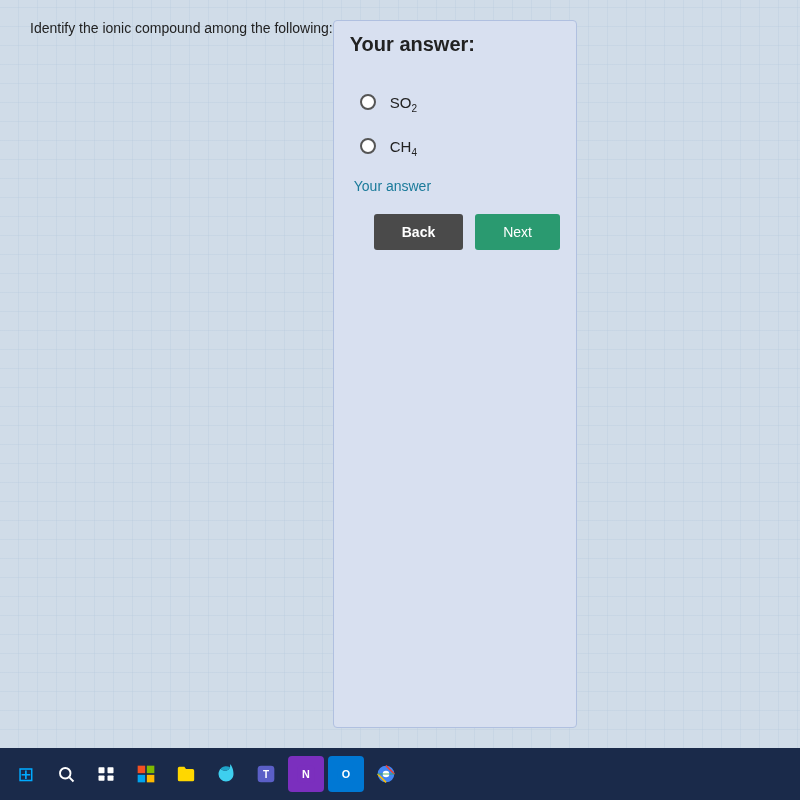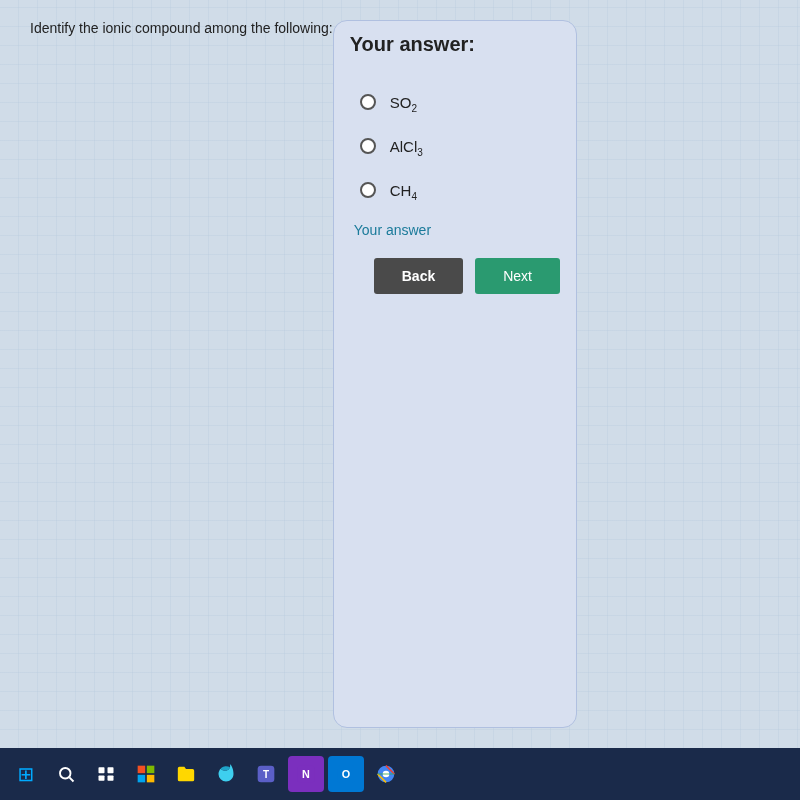--- a/index.html
+++ b/index.html
@@ -38,21 +38,21 @@
     .question-text {
       font-size: 14px;
       color: #222;
       margin-bottom: 18px;
       font-weight: 400;
     }
 
     .answer-section {
       background: #d8e0f0;
       border: 1px solid #b0c0e0;
-      border-radius: 14px;
+      border-radius: 4px;
       padding: 12px 16px 20px 16px;
       display: flex;
       flex-direction: column;
     }
 
     .answer-label {
       font-size: 20px;
       font-weight: 600;
       color: #222;
       margin-bottom: 18px;
@@ -190,24 +190,20 @@
   <div class="answer-section">
     <div class="answer-label">Your answer:</div>
 
     <div class="options-list">
 
       <div class="option-item">
         <div class="radio-circle"></div>
         <span class="option-text">SO<sub>2</sub></span>
       </div>
 
-      <div class="option-item">
-        <div class="radio-circle"></div>
-        <span class="option-text">AlCl<sub>3</sub></span>
-      </div>
 
       <div class="option-item">
         <div class="radio-circle"></div>
         <span class="option-text">CH<sub>4</sub></span>
       </div>
 
     </div>
 
     <span class="clear-answer">Your answer</span>
 

